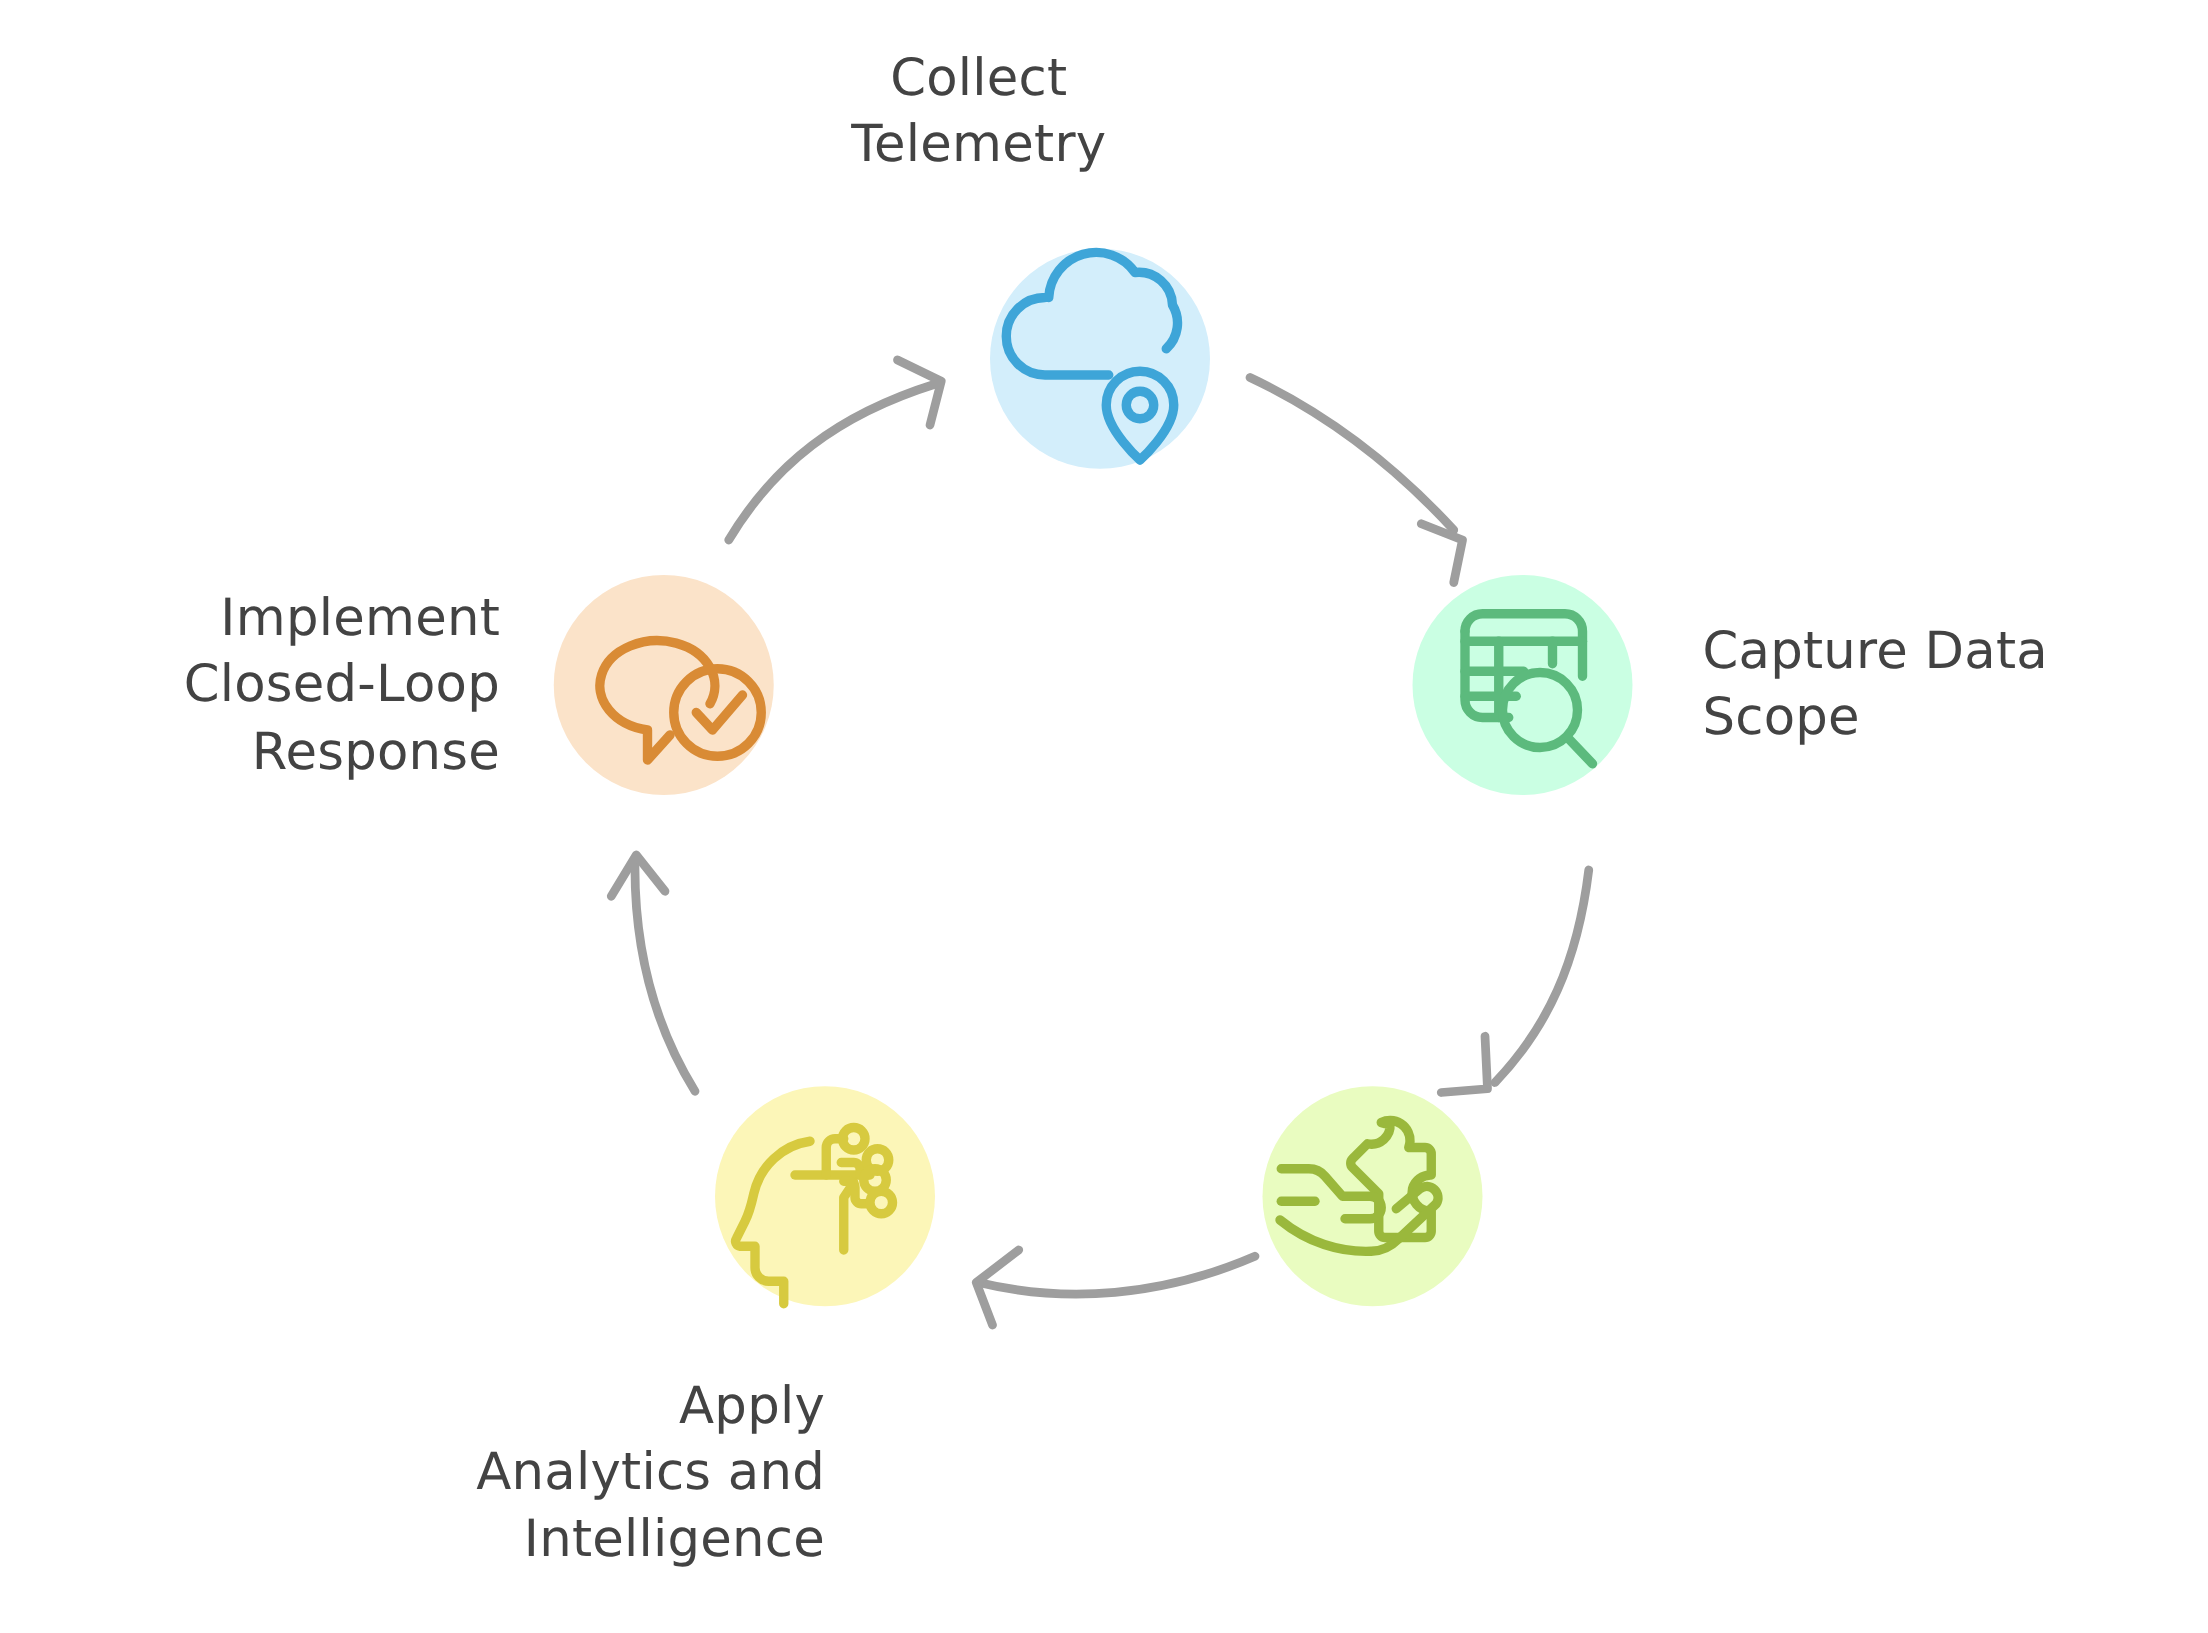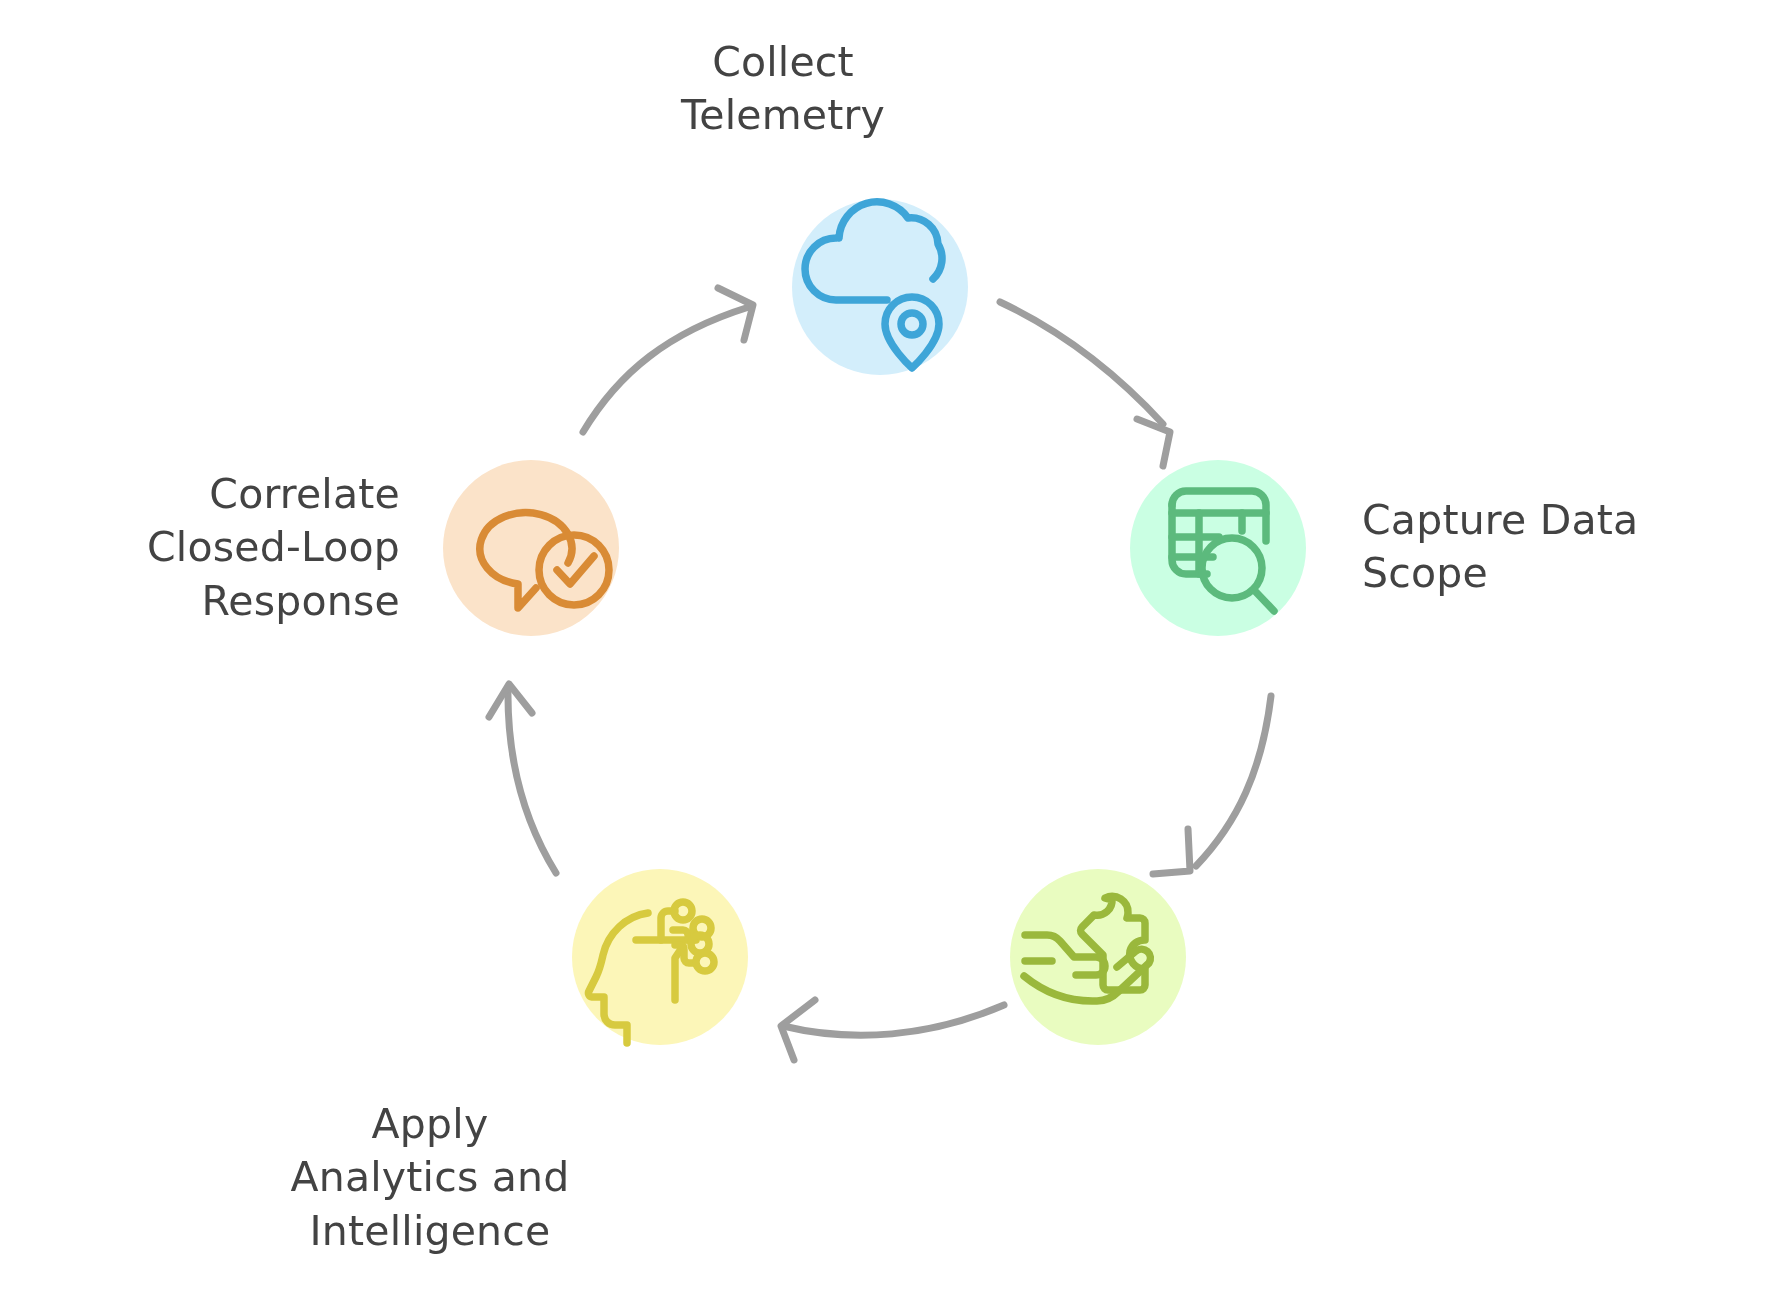--- a/index.html
+++ b/index.html
@@ -51,21 +51,21 @@
   .lbl-correlate {
     left: 1090px;
     top: 1098px;
     width: 420px;
     text-align: left;
   }
   .lbl-apply {
     left: 200px;
     top: 1098px;
     width: 460px;
-    text-align: center;
+    text-align: right;
   }
   .lbl-implement {
     left: 60px;
     top: 468px;
     width: 340px;
     text-align: right;
   }
 </style>
 </head>
 <body>
@@ -237,17 +237,17 @@
 Telemetry</div>
 
   <div class="node-label lbl-capture" style="color: rgb(67, 67, 67);">Capture Data
 Scope</div>
 
 
   <div class="node-label lbl-apply" style="color: rgb(67, 67, 67);">Apply
 Analytics and
 Intelligence</div>
 
-  <div class="node-label lbl-implement" style="color: rgb(67, 67, 67);">Correlate
+  <div class="node-label lbl-implement" style="color: rgb(67, 67, 67);">Implement
 Closed-Loop
 Response</div>
 
 </div>
 
 </body></html>

